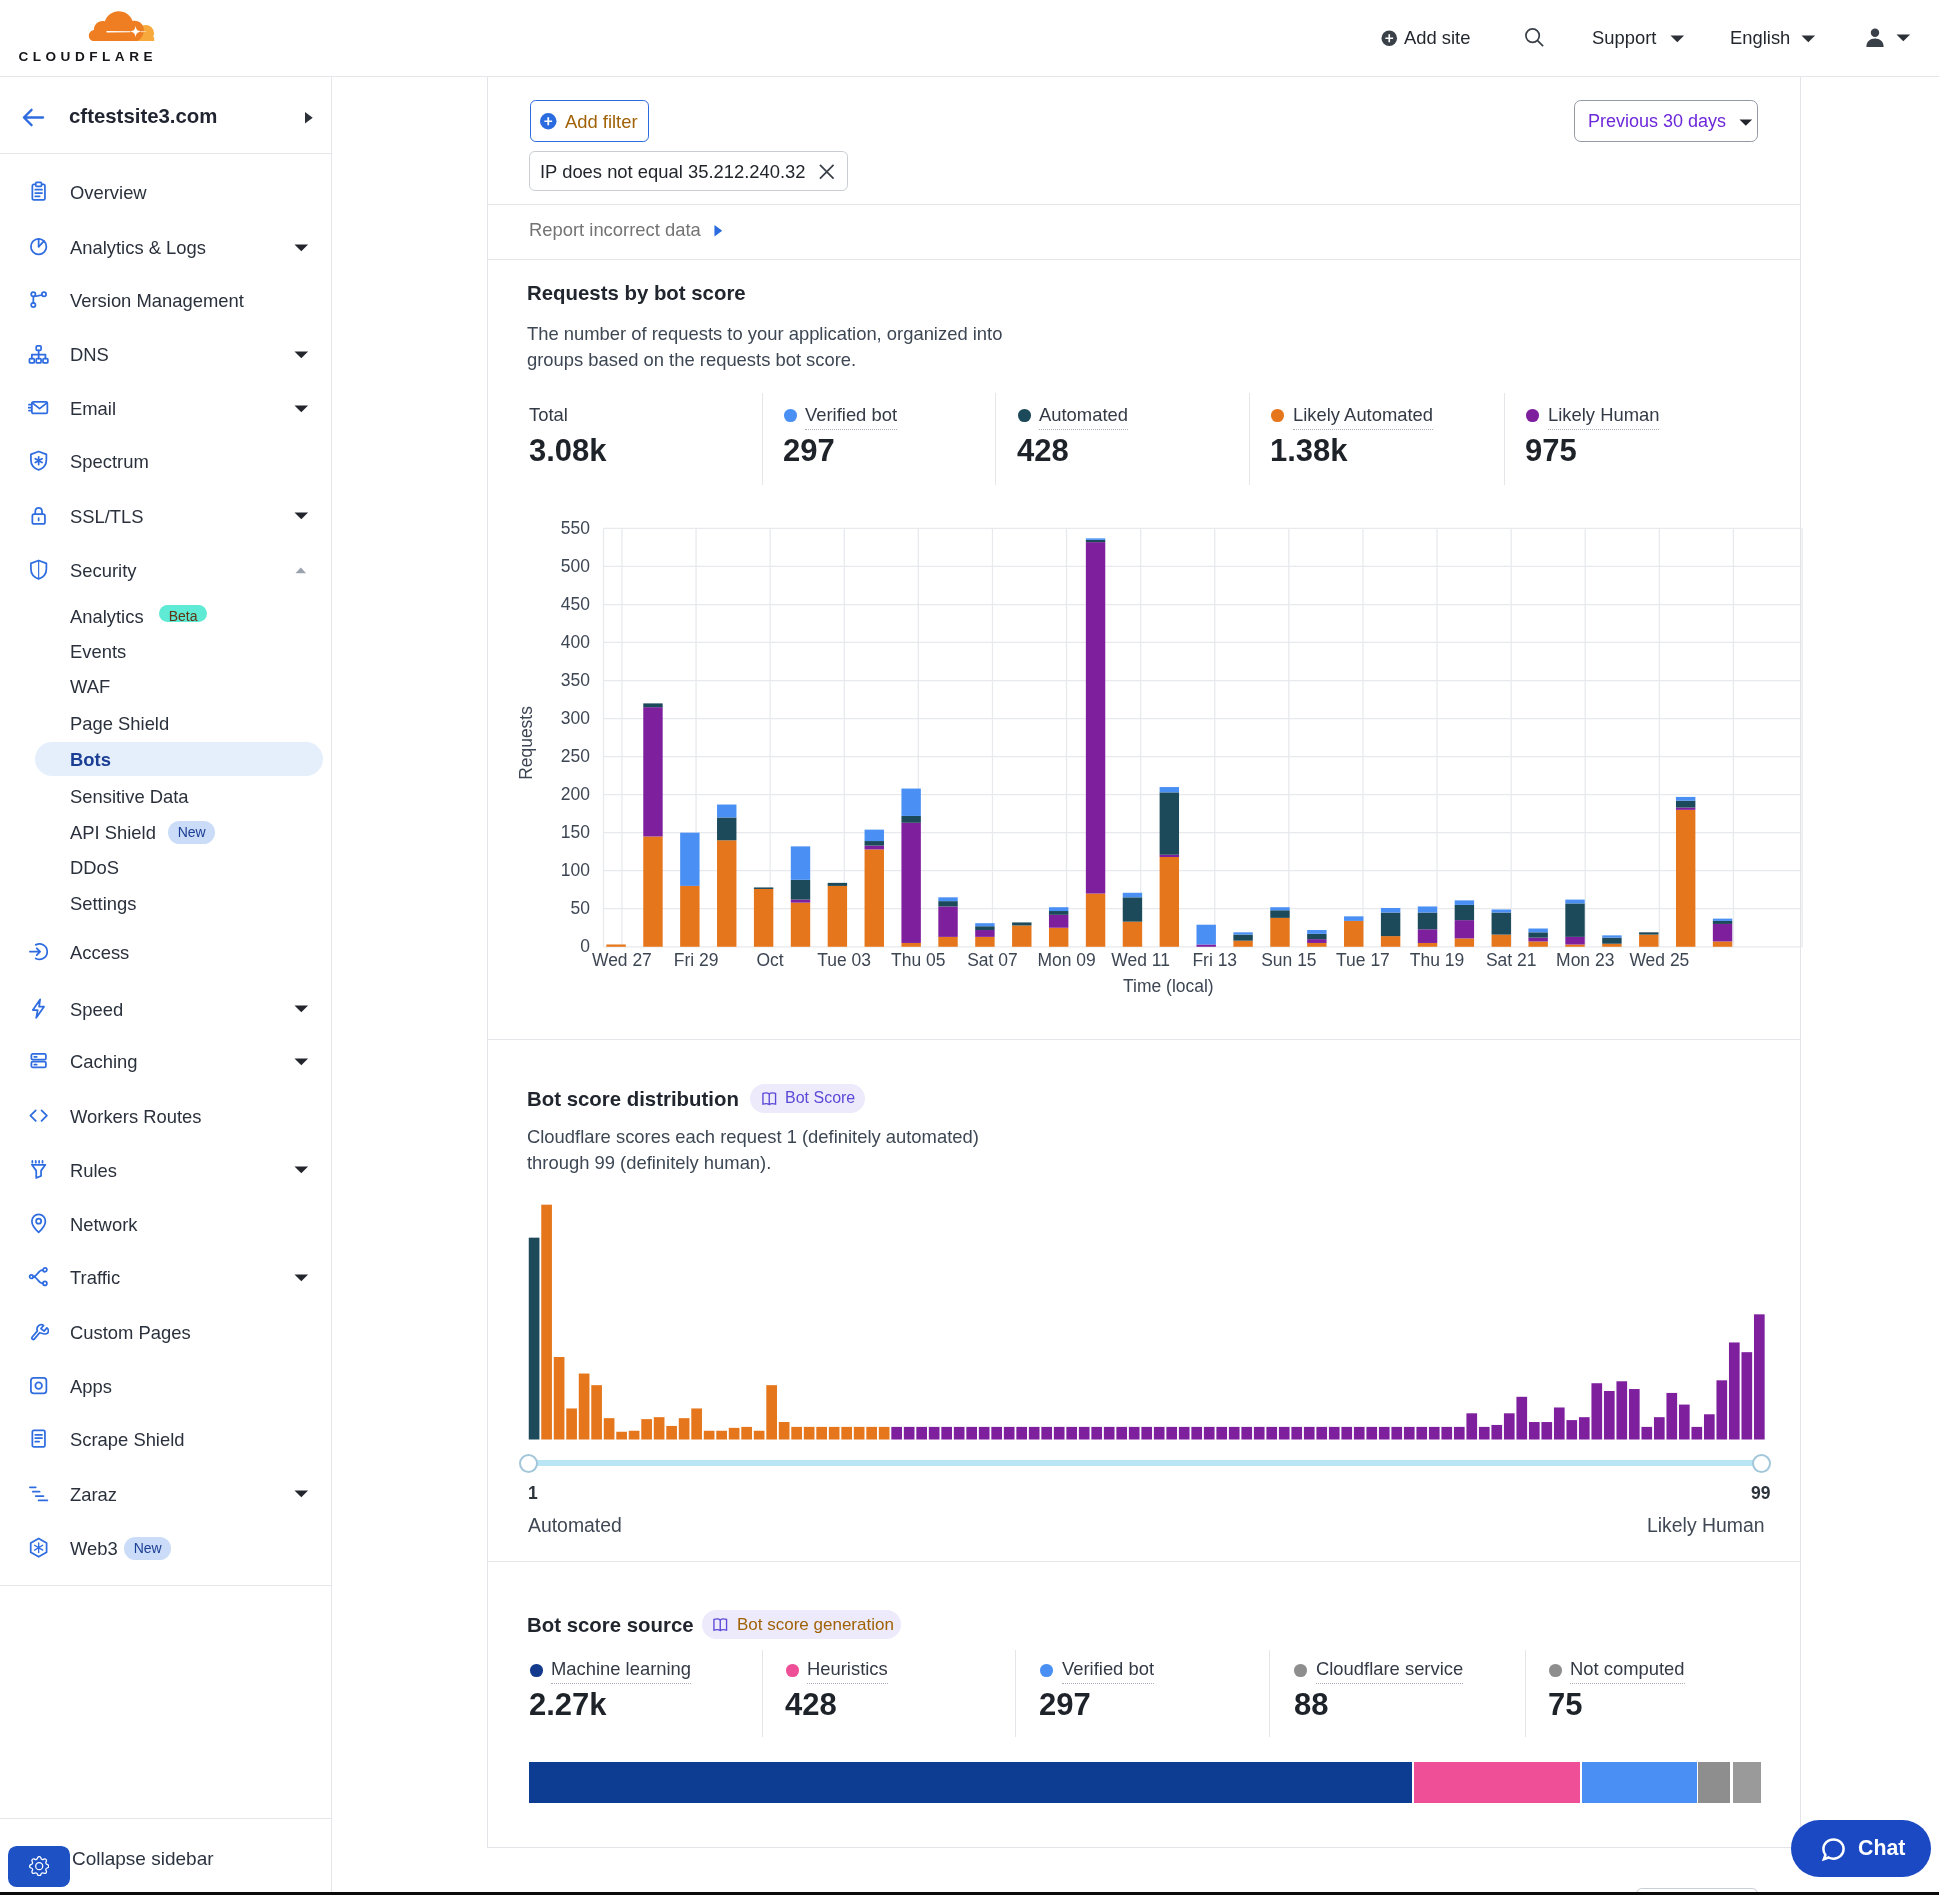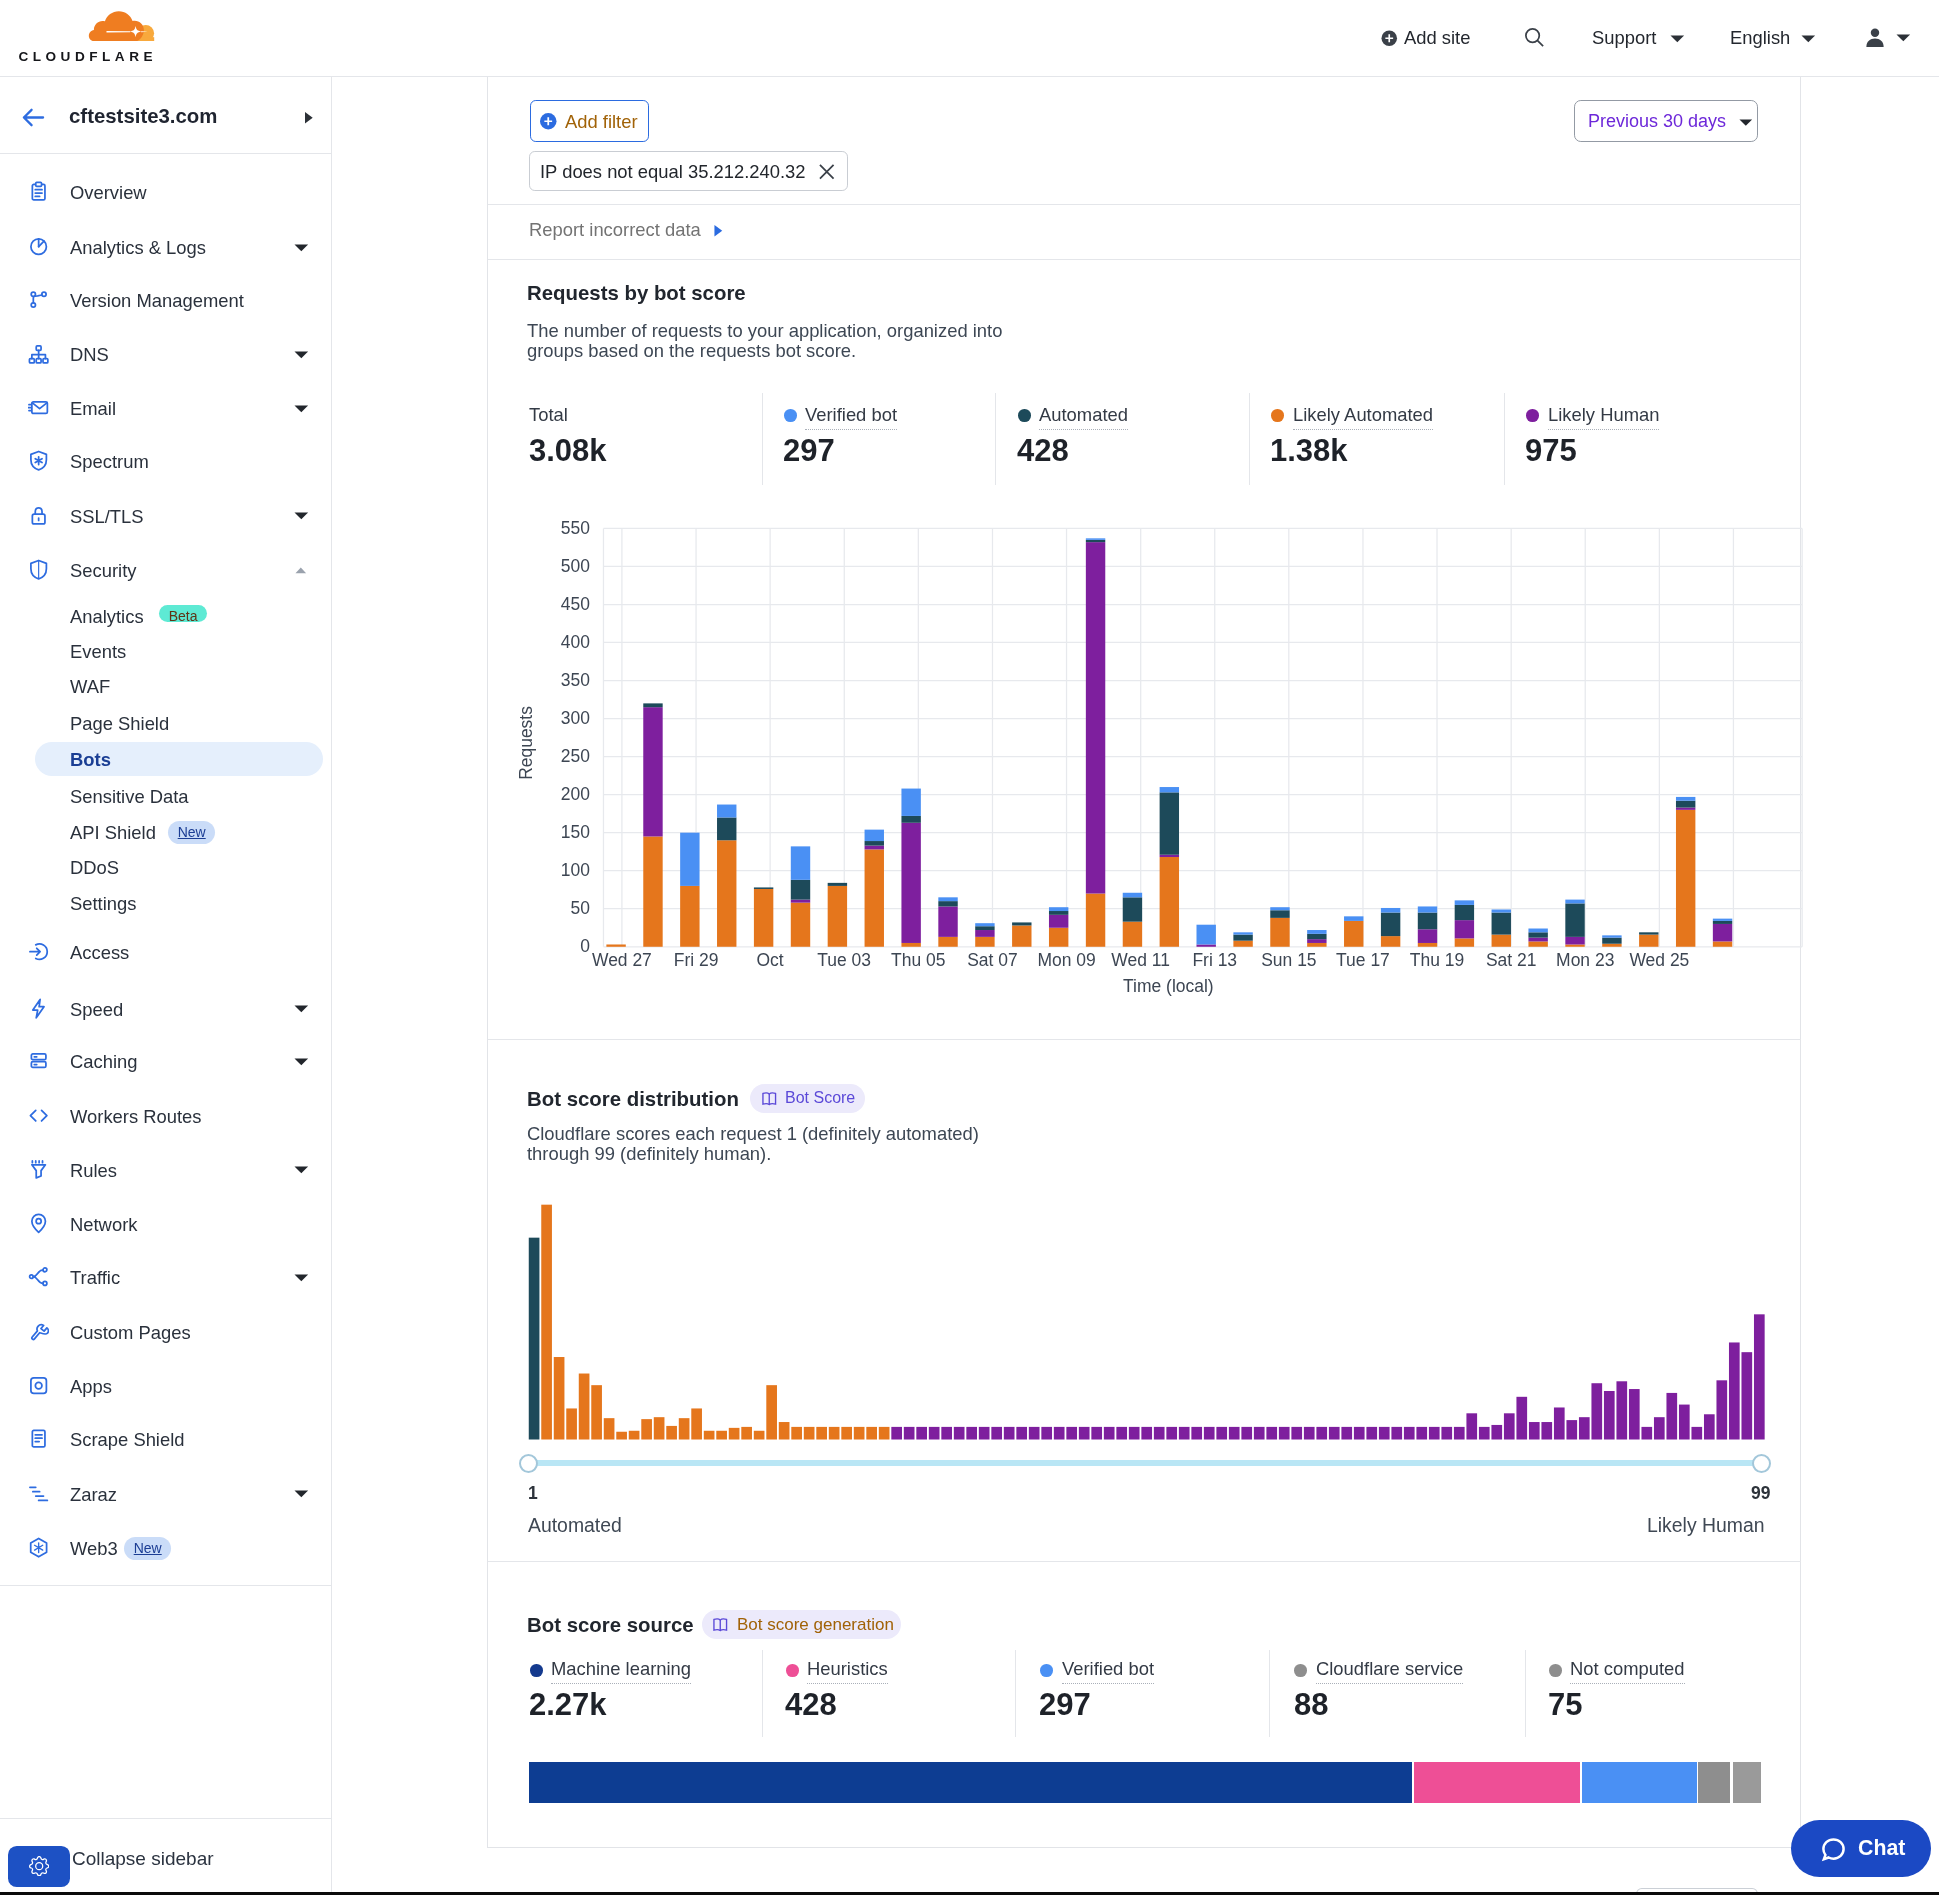--- a/index.html
+++ b/index.html
@@ -1,22 +1,22 @@
 <!DOCTYPE html>
 <html><head><meta charset="utf-8">
 <style>
 * { margin:0; padding:0; box-sizing:border-box; }
 html,body { width:1940px; height:1895px; background:#fff; font-family:"Liberation Sans", sans-serif; }
 #root { position:relative; width:1940px; height:1895px; overflow:hidden; }
 .navtx { position:absolute; font-size:18.4px; color:#2a313c; white-space:nowrap; }
 .hdtx { position:absolute; font-size:18.4px; color:#23272e; white-space:nowrap;text-align:right; }
 .pillbeta { position:absolute; height:17px; padding:0 9.7px; background:#5eead4; border-radius:11.6px; font-size:14px; color:#5e3517; line-height:23px; }
-.pillnew { position:absolute; height:23px; padding:0 9.7px; background:#cadcf8; border-radius:11.6px; font-size:14px; color:#1b3d94; line-height:23px;text-decoration:underline; }
+.pillnew { position:absolute; height:23px; padding:0 9.7px; background:#cadcf8; border-radius:11.6px; font-size:14px; color:#1b3d94; line-height:23px; }
 .h2 { position:absolute; font-size:20.4px; font-weight:bold; color:#21262e; white-space:nowrap; }
-.para { position:absolute; font-size:18.4px; line-height:20px; color:#3d4754; white-space:nowrap; }
+.para { position:absolute; font-size:18.4px; line-height:26px; color:#3d4754; white-space:nowrap; }
 .statlab { position:absolute; font-size:18.4px; color:#333a45; border-bottom:1.9px dotted #aab0b9; padding-bottom:2.9px; white-space:nowrap; }
 .statlab2 { position:absolute; font-size:18.4px; color:#333a45; white-space:nowrap; }
 .statval { position:absolute; font-size:31px; font-weight:bold; color:#1e2229; white-space:nowrap; }
 </style></head>
 <body>
 <div id="root">
 <svg style="position:absolute;left:88px;top:9.7px" width="68" height="32" viewBox="0 0 70 33" xmlns="http://www.w3.org/2000/svg">
 <circle cx="59.5" cy="24" r="8.6" fill="#f8a93c"></circle>
 <rect x="51" y="28" width="17.2" height="4" fill="#f8a93c"></rect>
 <path fill="#ef7d21" d="M6 32 C2.5 32 0.8 29 0.8 26.5 C0.8 23.5 3 21 6 20.6 C6 15.5 10 11.4 15 11.4 C15.8 11.4 16.6 11.5 17.4 11.7 C19.3 5.6 25 1.2 31.7 1.2 C38.3 1.2 43.9 5.4 45.9 11.3 C46.6 11.2 47.3 11.1 48 11.1 C53.3 11.1 57.6 15.4 57.6 20.7 C57.6 25.2 55 29.8 51 32 Z"></path>

